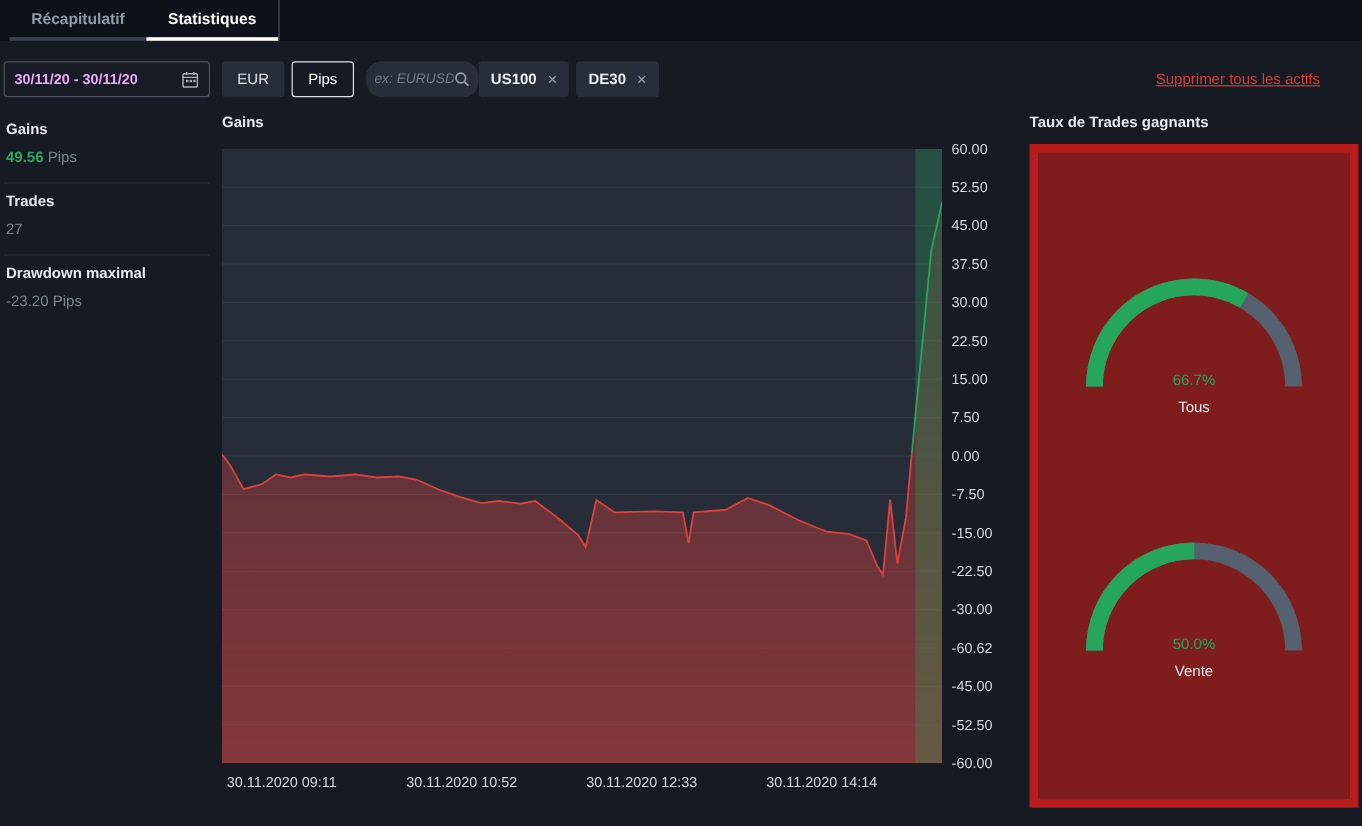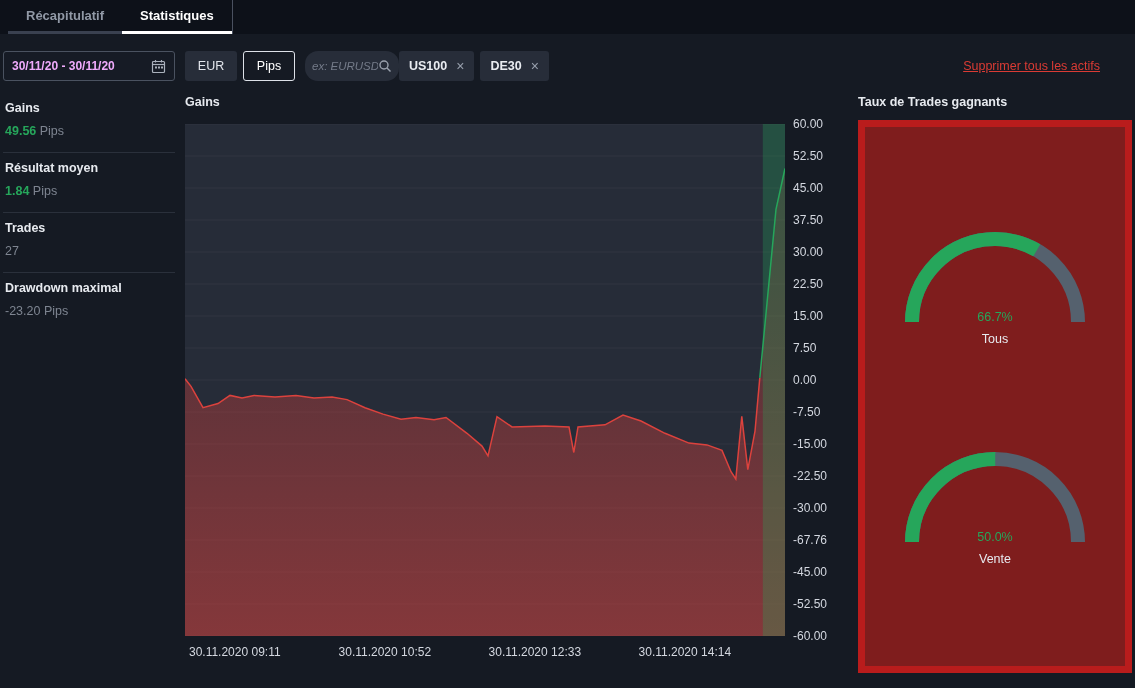--- a/index.html
+++ b/index.html
@@ -128,24 +128,20 @@
   </div>
   <a class="remove-all">Supprimer tous les actifs</a>
 </div>
 
 <div class="content">
 
   <aside class="stats">
     <div class="stat">
       <div class="stat-label">Gains</div>
       <div class="stat-value"><span class="num green">49.56</span><span> Pips</span></div>
-    </div>
-    <div class="stat">
-      <div class="stat-label">Résultat moyen</div>
-      <div class="stat-value"><span class="num green">1.84</span><span> Pips</span></div>
     </div>
     <div class="stat">
       <div class="stat-label">Trades</div>
       <div class="stat-value"><span class="num gray">27</span><span></span></div>
     </div>
     <div class="stat">
       <div class="stat-label">Drawdown maximal</div>
       <div class="stat-value"><span class="num gray">-23.20</span><span> Pips</span></div>
     </div>
   </aside>
@@ -189,21 +185,21 @@
           <span style="top: 89px;">37.50</span>
           <span style="top: 121px;">30.00</span>
           <span style="top: 153px;">22.50</span>
           <span style="top: 185px;">15.00</span>
           <span style="top: 217px;">7.50</span>
           <span style="top: 249px;">0.00</span>
           <span style="top: 281px;">-7.50</span>
           <span style="top: 313px;">-15.00</span>
           <span style="top: 345px;">-22.50</span>
           <span style="top: 377px;">-30.00</span>
-          <span style="top: 409px;">-67.76</span>
+          <span style="top: 409px;">-60.62</span>
           <span style="top: 441px;">-45.00</span>
           <span style="top: 473px;">-52.50</span>
           <span style="top: 505px;">-60.00</span>
         </div>
     </div>
     <div class="xlabels" id="xlabels">
         <span style="left: 49.8px;">30.11.2020 09:11</span>
         <span style="left: 199.8px;">30.11.2020 10:52</span>
         <span style="left: 349.8px;">30.11.2020 12:33</span>
         <span style="left: 499.8px;">30.11.2020 14:14</span>

